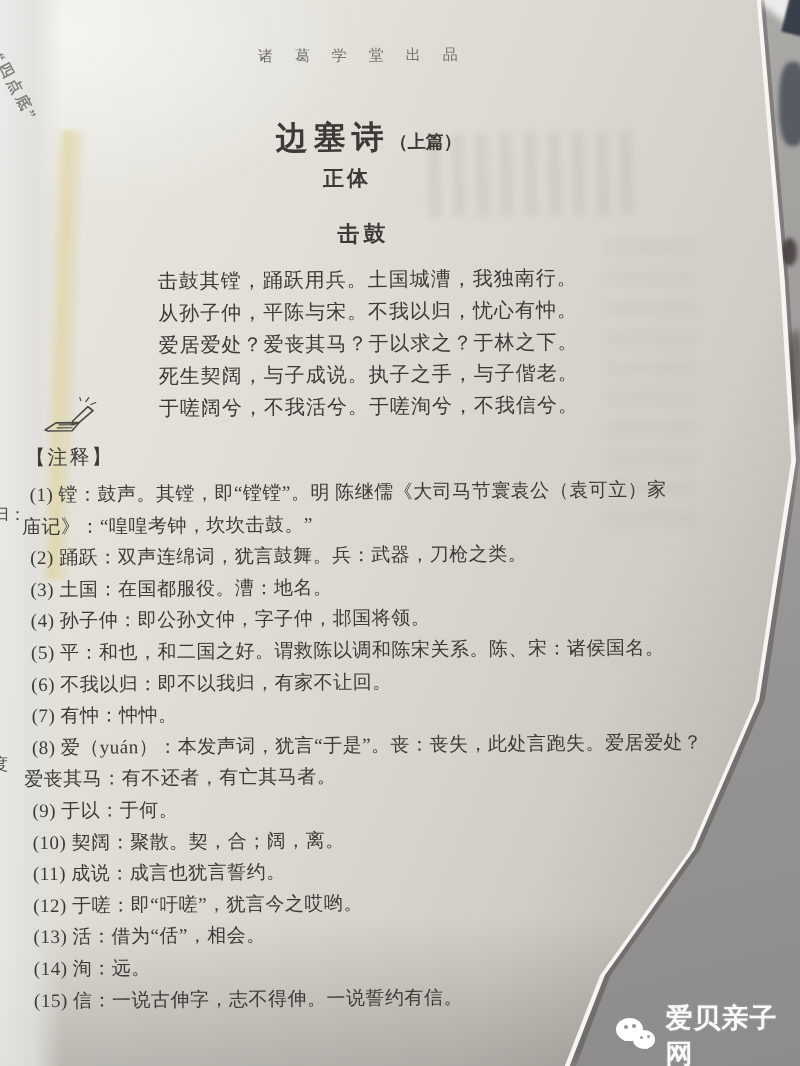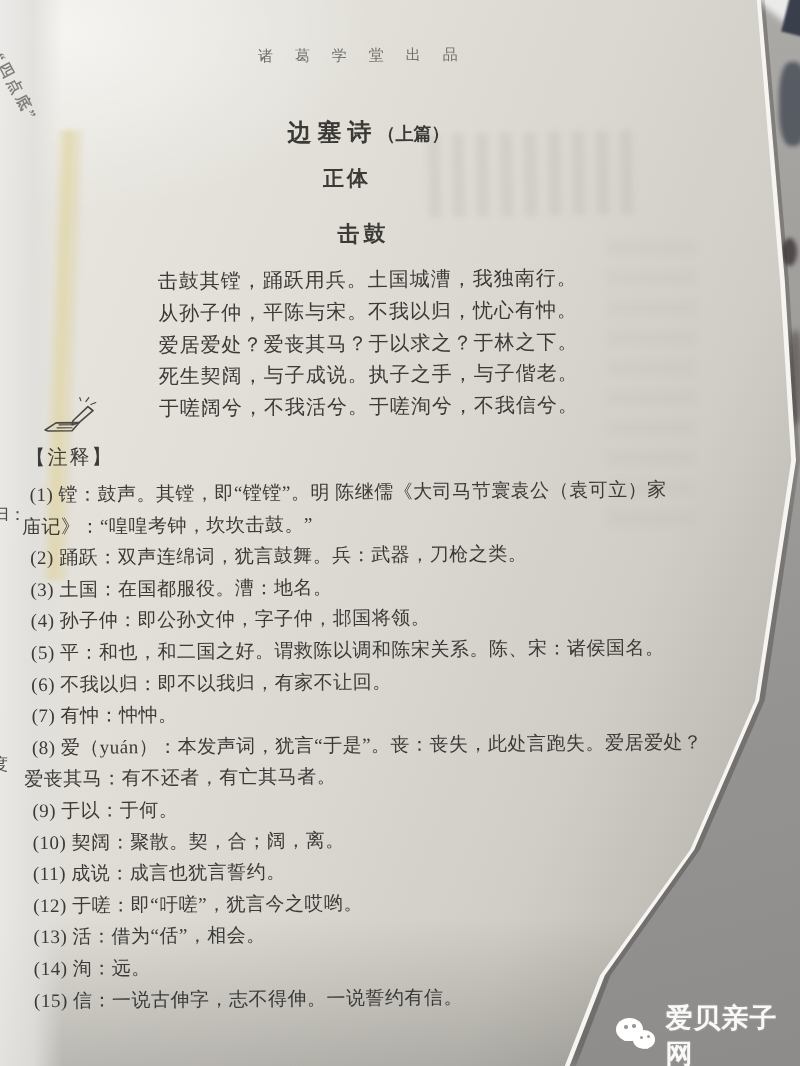--- a/index.html
+++ b/index.html
@@ -49,21 +49,21 @@
     filter:blur(3px);opacity:.55;}
   .ghost2{position:absolute;left:606px;top:240px;width:90px;height:300px;
     background:repeating-linear-gradient(180deg,rgba(110,108,102,.10) 0 16px,rgba(110,108,102,0) 16px 30px);
     filter:blur(4px);opacity:.4;}
 
   
   .content{position:absolute;left:0;top:0;width:770px;height:1066px;color:#3c3a36;transform:rotate(-0.5deg);}
   .imprint{position:absolute;left:0;top:46px;width:724px;text-align:center;
     font-size:15px;letter-spacing:22px;text-indent:22px;color:#716f6b;}
   .title-row{position:absolute;left:0;top:116px;width:744px;text-align:center;white-space:nowrap;}
-  .t-main{font-size:24px;font-weight:bold;letter-spacing:6px;}
+  .t-main{font-size:32px;font-weight:bold;letter-spacing:6px;}
   .t-part{font-size:18px;font-weight:bold;}
   .subtitle{position:absolute;left:0;top:164px;width:700px;text-align:center;
     font-size:21px;font-weight:bold;letter-spacing:3px;}
   .poem-title{position:absolute;left:0;top:219px;width:732px;text-align:center;
     font-size:22px;font-weight:bold;letter-spacing:4px;}
   .poem{position:absolute;left:70px;top:264px;width:600px;text-align:center;
     font-size:20px;line-height:31.8px;letter-spacing:1px;}
   .poem-line{white-space:nowrap;}
 
   .doodle{position:absolute;left:44px;top:394px;width:54px;height:42px;}

